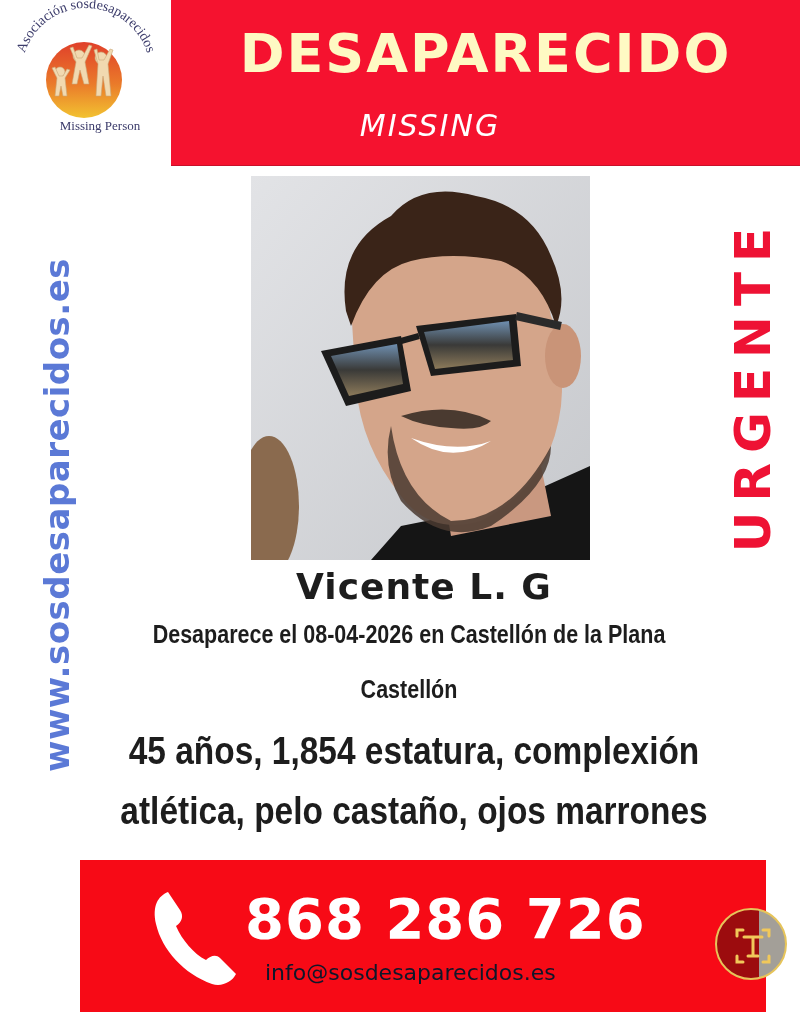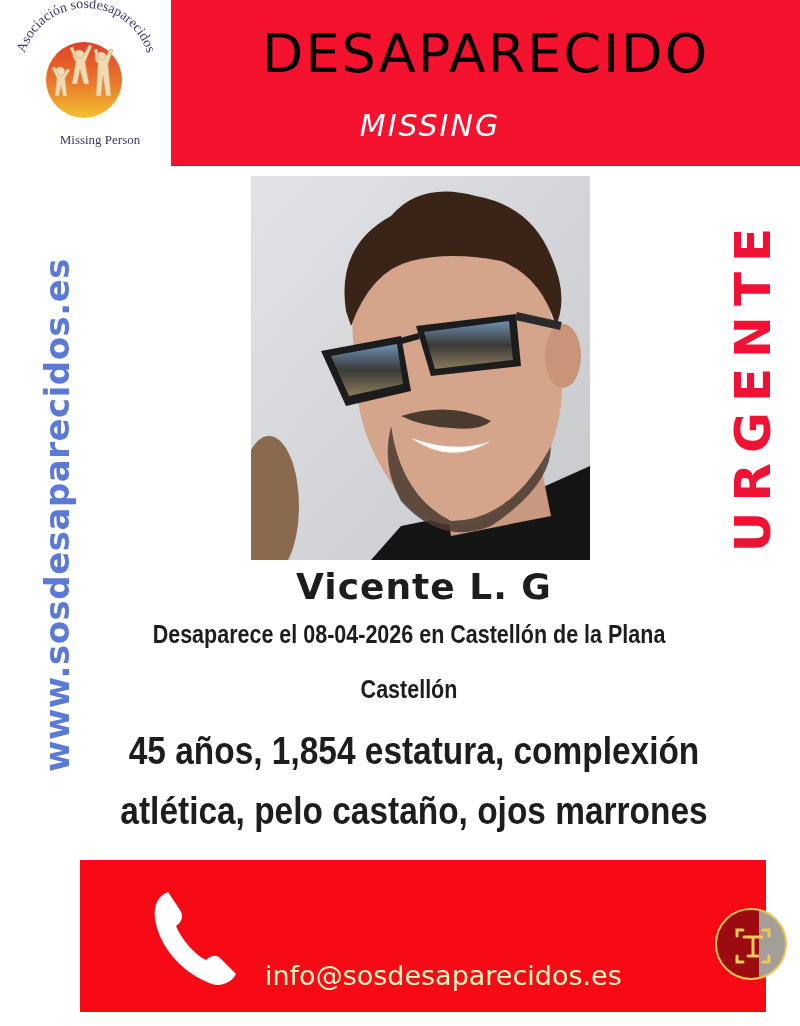--- a/index.html
+++ b/index.html
@@ -1,35 +1,35 @@
 <!DOCTYPE html>
 <html><head>
 <meta charset="utf-8">
 <style>
   html, body { margin:0; padding:0; }
   body { width:800px; height:1026px; background:#ffffff; position:relative; overflow:hidden; font-family:"Liberation Sans", sans-serif; }
   .logo { position:absolute; left:0; top:0; width:170px; height:165px; background:#fff; }
   .logo svg { position:absolute; left:0; top:0; }
-  .logo-caption { position:absolute; left:0; width:200px; top:132px; text-align:center; font-family:"Liberation Serif", serif; font-size:13px; color:#3b3b6a; }
+  .logo-caption { position:absolute; left:0; width:200px; top:118px; text-align:center; font-family:"Liberation Serif", serif; font-size:13px; color:#3b3b6a; }
   .header { position:absolute; left:171px; top:0; width:629px; height:165px; background:#f5122f; box-shadow:0 1px 0 #c8102a; }
-  .header-title { position:absolute; left:0; width:629px; top:22px; text-align:center; color:#000000; font-family:"DejaVu Sans", sans-serif; font-weight:normal; font-size:54px; letter-spacing:2px; }
+  .header-title { position:absolute; left:0; width:629px; top:22px; text-align:center; color:#fef9c3; font-family:"DejaVu Sans", sans-serif; font-weight:bold; font-size:54px; letter-spacing:2px; }
   .header-sub { position:absolute; left:0; width:518px; top:108px; text-align:center; color:#fff; font-family:"DejaVu Sans", sans-serif; font-style:italic; font-size:30px; letter-spacing:2px; }
   .site-vertical { position:absolute; left:57px; top:515px; transform:translate(-50%,-50%) rotate(-90deg); white-space:nowrap; color:#5b79d6; font-family:"DejaVu Sans", sans-serif; font-weight:bold; font-size:34px; letter-spacing:0.5px; }
   .urgent-vertical { position:absolute; left:753px; top:385px; transform:translate(-50%,-50%) rotate(-90deg); white-space:nowrap; color:#ee1234; font-family:"DejaVu Sans", sans-serif; font-weight:bold; font-size:50px; letter-spacing:10px; }
   .photo { position:absolute; left:251px; top:176px; width:339px; height:384px; overflow:hidden; background:#d9dadd; }
   .name { position:absolute; left:0; width:848px; top:566px; text-align:center; font-family:"DejaVu Sans", sans-serif; font-weight:bold; font-size:36px; color:#1d1d1d; letter-spacing:1px; }
   .line1 { position:absolute; left:78px; width:662px; top:620px; text-align:center; font-family:"Liberation Sans", sans-serif; font-weight:bold; font-size:25px; color:#1d1d1d; transform:scaleX(0.86); transform-origin:center; letter-spacing:0; }
   .line2 { position:absolute; left:78px; width:662px; top:675px; text-align:center; font-family:"Liberation Sans", sans-serif; font-weight:bold; font-size:25px; color:#1d1d1d; transform:scaleX(0.86); transform-origin:center; }
   .desc { position:absolute; left:60px; width:708px; text-align:center; font-family:"Liberation Sans", sans-serif; font-weight:bold; font-size:38px; color:#1d1d1d; transform:scaleX(0.88); transform-origin:center; }
   .desc.a { top:730px; }
   .desc.b { top:790px; }
   .contact { position:absolute; left:80px; top:860px; width:686px; height:152px; background:#f70a16; }
   .phone-icon { position:absolute; left:70px; top:28px; }
   .phone-number { position:absolute; left:165px; top:26px; color:#fff; font-family:"DejaVu Sans", sans-serif; font-weight:bold; font-size:56px; letter-spacing:1px; }
-  .email { position:absolute; left:185px; top:100px; color:#fef9c3; font-family:"DejaVu Sans", sans-serif; font-size:27px; }
+  .email { position:absolute; left:185px; top:100px; color:#0f172a; font-family:"DejaVu Sans", sans-serif; font-size:22px; }
   .badge { position:absolute; left:715px; top:908px; width:72px; height:72px; border-radius:50%; overflow:hidden; border:2px solid #e6c45a; box-sizing:border-box; background:linear-gradient(90deg, #9c0c0e 0 62%, #a39f98 62% 100%); }
   .badge svg { position:absolute; left:0; top:0; }
 </style>
 </head>
 <body>
 
 <div class="logo">
   <svg width="170" height="120" viewBox="0 0 170 120">
     <defs>
       <linearGradient id="lg" x1="0" y1="0" x2="0" y2="1">
@@ -108,20 +108,21 @@
 <div class="name">Vicente L. G</div>
 <div class="line1">Desaparece el 08-04-2026 en Castellón de la Plana</div>
 <div class="line2">Castellón</div>
 <div class="desc a">45 años, 1,854 estatura, complexión</div>
 <div class="desc b">atlética, pelo castaño, ojos marrones</div>
 
 <div class="contact">
   <svg class="phone-icon" width="90" height="100" viewBox="0 0 90 100">
     <path d="M18 4 C8 8 2 18 6 36 C12 62 34 86 62 96 C72 99 82 94 86 86 L70 70 C66 66 60 68 56 72 C44 66 32 52 26 38 C32 34 34 28 30 22 Z" fill="#ffffff"></path>
   </svg>
+  <div class="phone-number">868 286 726</div>
   <div class="email">info@sosdesaparecidos.es</div>
 </div>
 
 <div class="badge">
   <svg width="72" height="72" viewBox="0 0 72 72">
     <g fill="none" stroke="#f1c85a" stroke-width="3" stroke-linecap="round">
       <path d="M20 26 L20 20 L26 20"></path>
       <path d="M46 20 L52 20 L52 26"></path>
       <path d="M20 46 L20 52 L26 52"></path>
       <path d="M46 52 L52 52 L52 46"></path>

